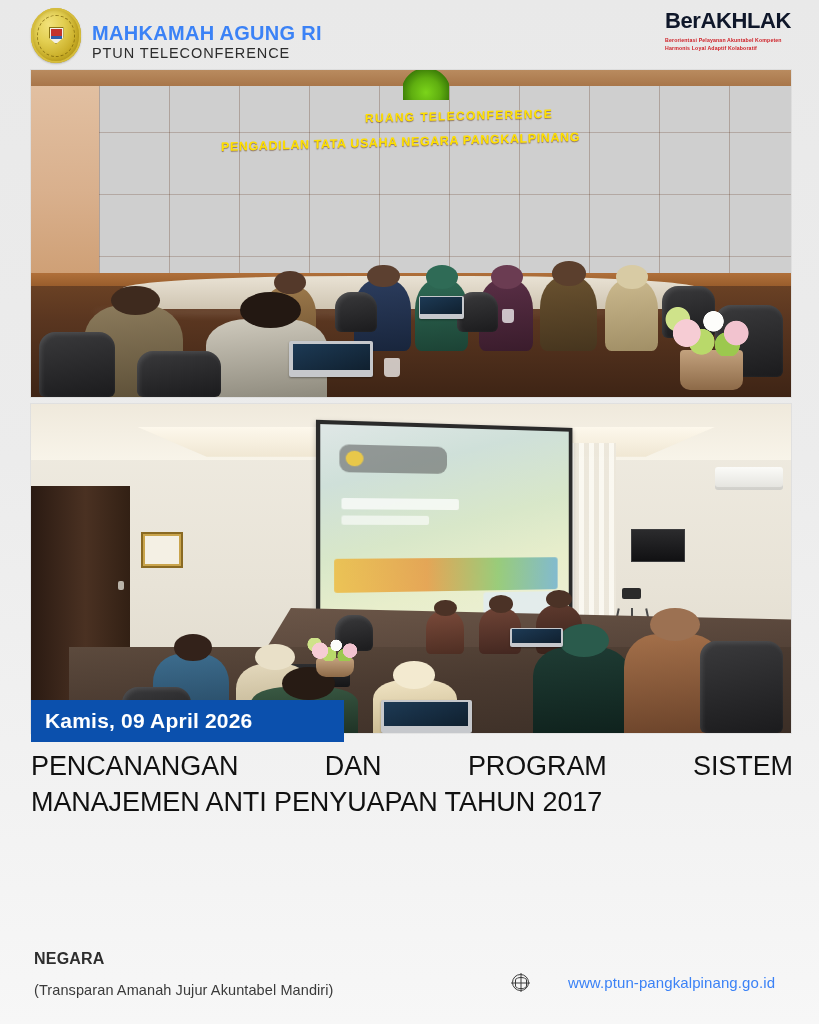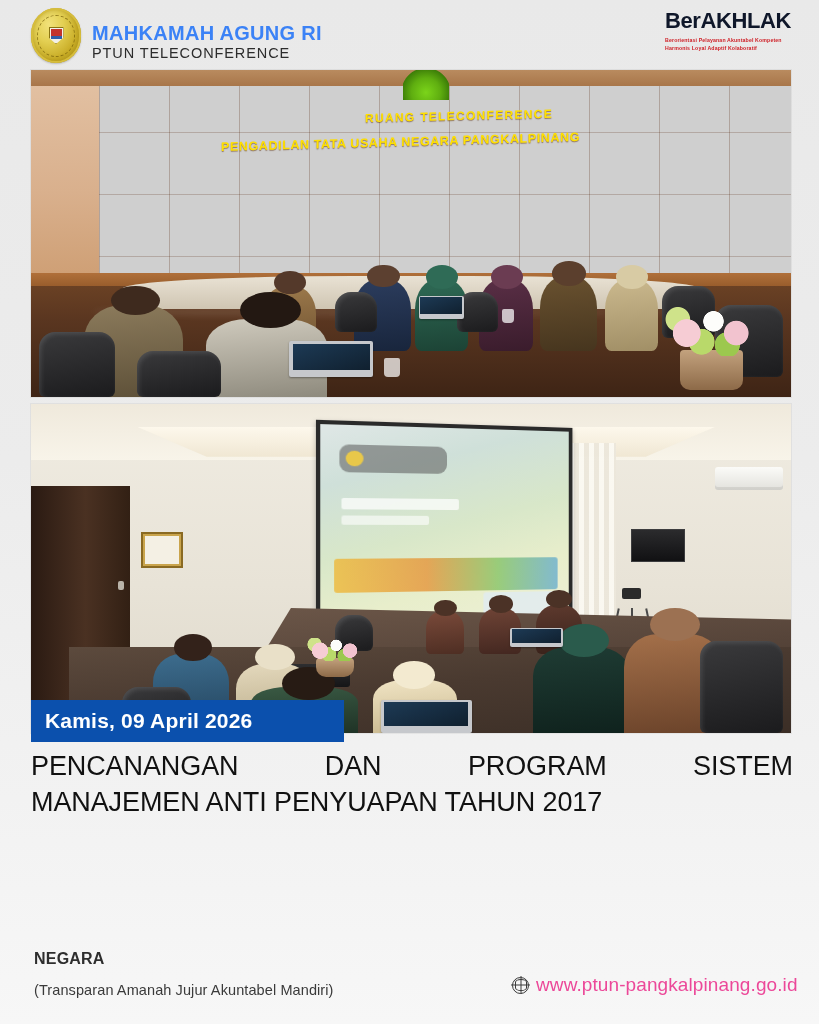--- a/index.html
+++ b/index.html
@@ -172,21 +172,21 @@
              color:#3a3a3a; letter-spacing:.1px; }
   .f-web { position:absolute; left:512px; top:46px; display:flex; align-items:center; gap:7px; }
   .globe { width:17px; height:17px; border-radius:50%; border:1.6px solid #3a3a3a;
            position:relative; flex:none; }
   .globe::before { content:""; position:absolute; left:50%; top:-1.6px; bottom:-1.6px;
            width:0; border-left:1.4px solid #3a3a3a; transform:translateX(-50%); }
   .globe::after { content:""; position:absolute; left:-1.6px; right:-1.6px; top:50%;
            height:0; border-top:1.4px solid #3a3a3a; transform:translateY(-50%); }
   .globe i { position:absolute; left:1.5px; right:1.5px; top:1.5px; bottom:1.5px;
            border:1.2px solid #3a3a3a; border-radius:50%/28%; }
-  .f-weburl { font-size:19px; color:#ec4899; letter-spacing:.1px; }
+  .f-weburl { font-size:15px; color:#3b82f6; letter-spacing:.1px;margin-left:32px; }
 </style>
 </head>
 <body>
 
 <div class="page">
 
   <div class="header">
 
     <div class="brand">
       <div class="seal">

